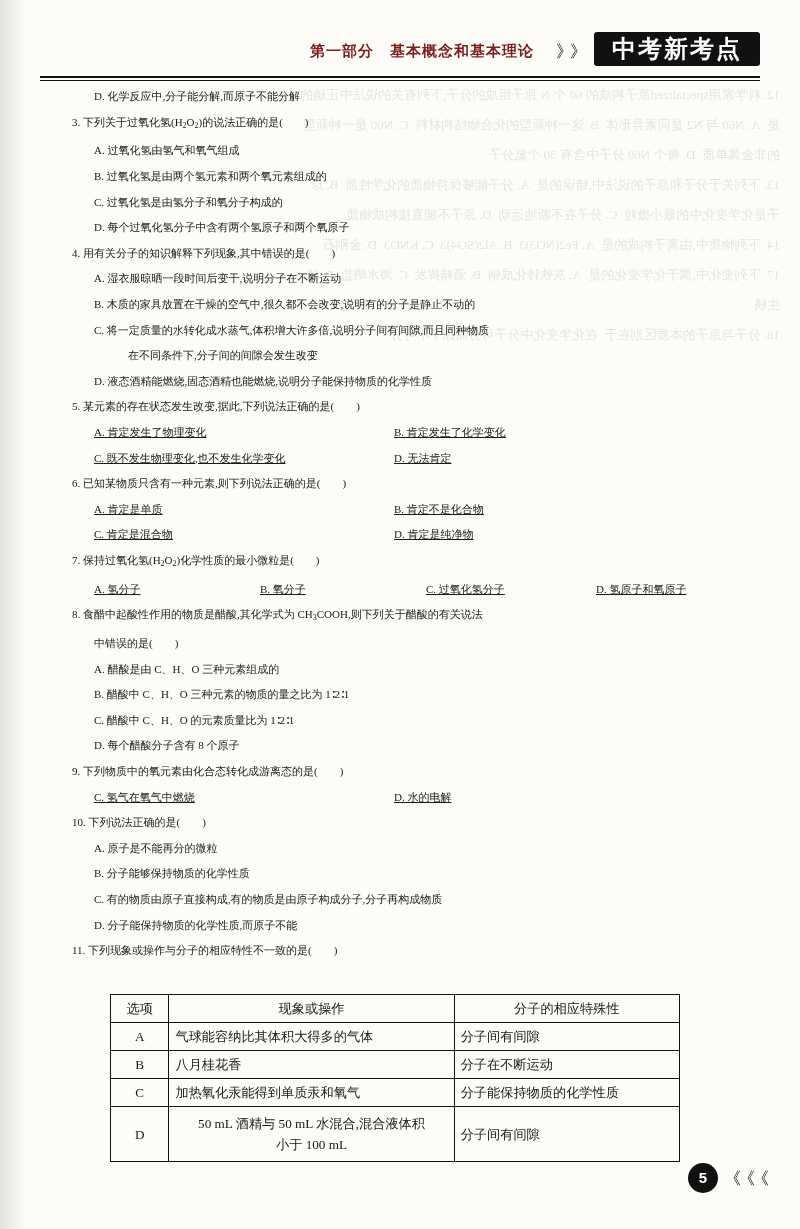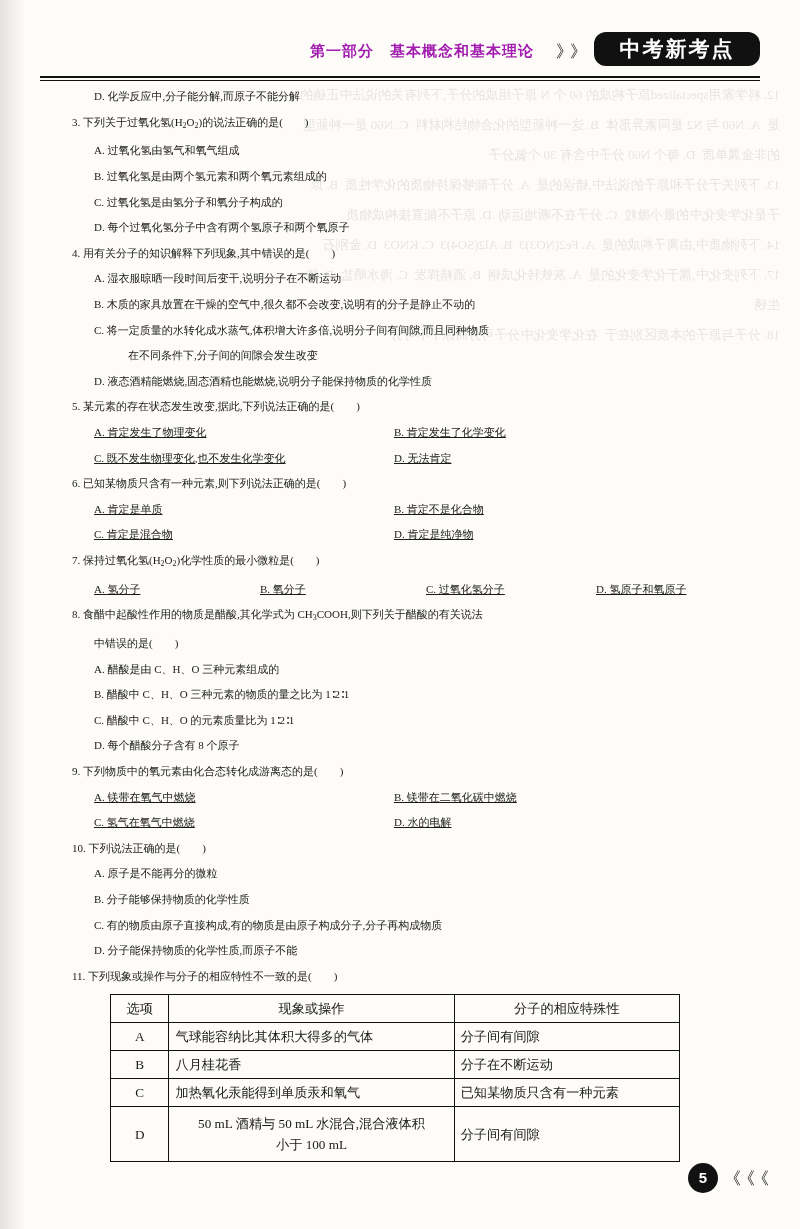--- a/index.html
+++ b/index.html
@@ -62,43 +62,43 @@
     height: 1px;
     background: #111;
   }
   .header-title {
     position: absolute;
     left: 270px;
     top: 6px;
     font-size: 15px;
     font-weight: bold;
     letter-spacing: 1px;
-    color: #a21caf;
+    color: #7f1d1d;
     font-family: Liberation Mono, monospace;
     white-space: nowrap;
   }
   .header-arrows {
     position: absolute;
     left: 516px;
     top: 4px;
     color: #111;
     font-size: 17px;
     letter-spacing: -3px;
     font-family: "DejaVu Sans", sans-serif;
   }
   .header-brand {
     position: absolute;
     right: 0;
     top: -4px;
     width: 166px;
     height: 34px;
     background: #111;
-    border-radius: 12px;
+    border-radius: 3px;
     color: #fff;
-    font-size: 21px;
+    font-size: 24px;
     font-weight: bold;
     letter-spacing: 2px;
     text-align: center;
     line-height: 34px;
     font-family: "Liberation Sans", sans-serif;
   }
   
   .content {
     position: absolute;
     top: 84px;
@@ -281,24 +281,20 @@
       <div class="q-line indent1">中错误的是(　　)</div>
       <div class="q-line indent1">A. 醋酸是由 C、H、O 三种元素组成的</div>
       <div class="q-line indent1">B. 醋酸中 C、H、O 三种元素的物质的量之比为 1∶2∶1</div>
       <div class="q-line indent1">C. 醋酸中 C、H、O 的元素质量比为 1∶2∶1</div>
       <div class="q-line indent1">D. 每个醋酸分子含有 8 个原子</div>
     </div>
 
     <div class="q">
       <div class="q-line">9. 下列物质中的氧元素由化合态转化成游离态的是(　　)</div>
       <div class="opt-row indent1">
-        <span class="w-half-a">A. 镁带在氧气中燃烧</span>
-        <span>B. 镁带在二氧化碳中燃烧</span>
-      </div>
-      <div class="opt-row indent1">
         <span class="w-half-a">C. 氢气在氧气中燃烧</span>
         <span>D. 水的电解</span>
       </div>
     </div>
 
     <div class="q">
       <div class="q-line">10. 下列说法正确的是(　　)</div>
       <div class="q-line indent1">A. 原子是不能再分的微粒</div>
       <div class="q-line indent1">B. 分子能够保持物质的化学性质</div>
       <div class="q-line indent1">C. 有的物质由原子直接构成,有的物质是由原子构成分子,分子再构成物质</div>
@@ -327,21 +323,21 @@
           <td class="col-prop">分子间有间隙</td>
         </tr>
         <tr>
           <td class="col-opt">B</td>
           <td class="col-phen">八月桂花香</td>
           <td class="col-prop">分子在不断运动</td>
         </tr>
         <tr>
           <td class="col-opt">C</td>
           <td class="col-phen">加热氧化汞能得到单质汞和氧气</td>
-          <td class="col-prop">已知某物质只含有一种元素</td>
+          <td class="col-prop">分子能保持物质的化学性质</td>
         </tr>
         <tr>
           <td class="col-opt cell-tall">D</td>
           <td class="col-phen cell-tall" style="white-space:pre-line;text-align:center;">50 mL 酒精与 50 mL 水混合,混合液体积
 小于 100 mL</td>
           <td class="col-prop cell-tall">分子间有间隙</td>
         </tr>
       </tbody>
     </table>
   </div>

